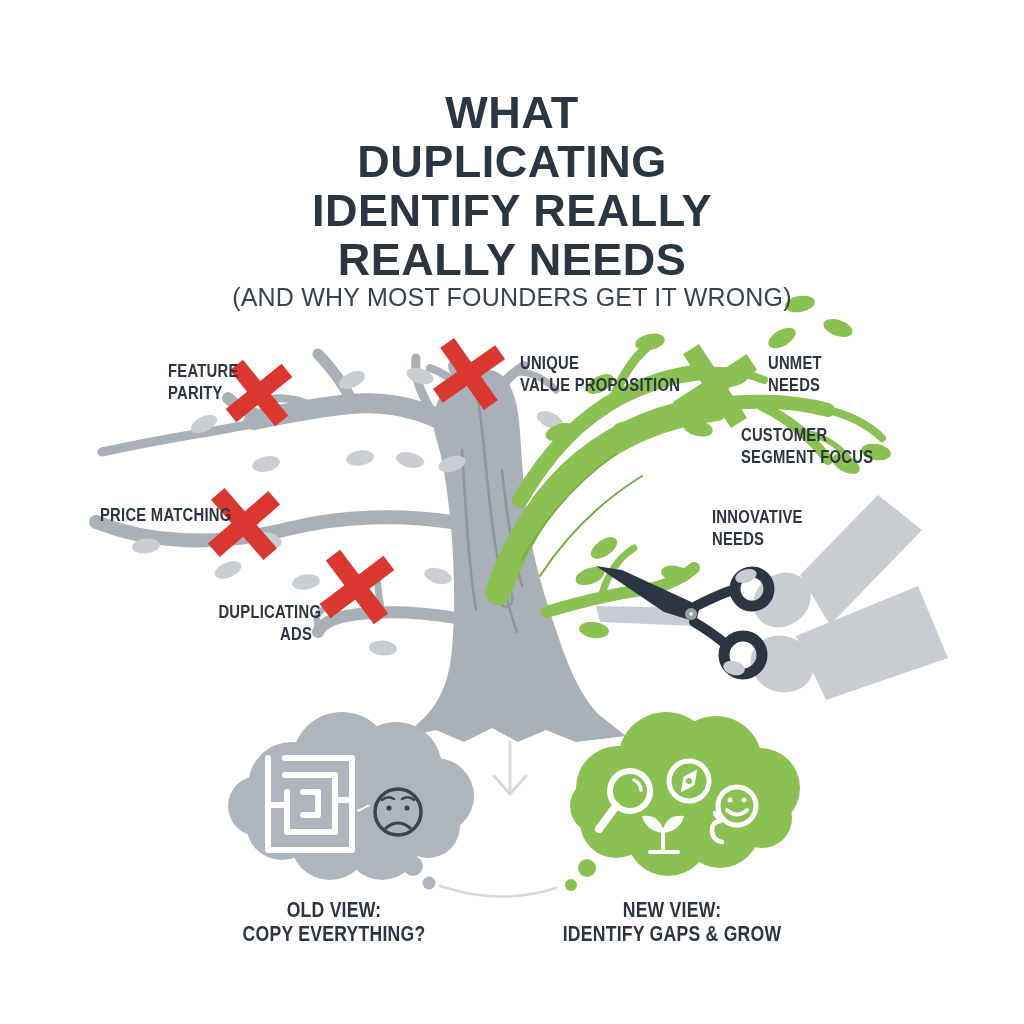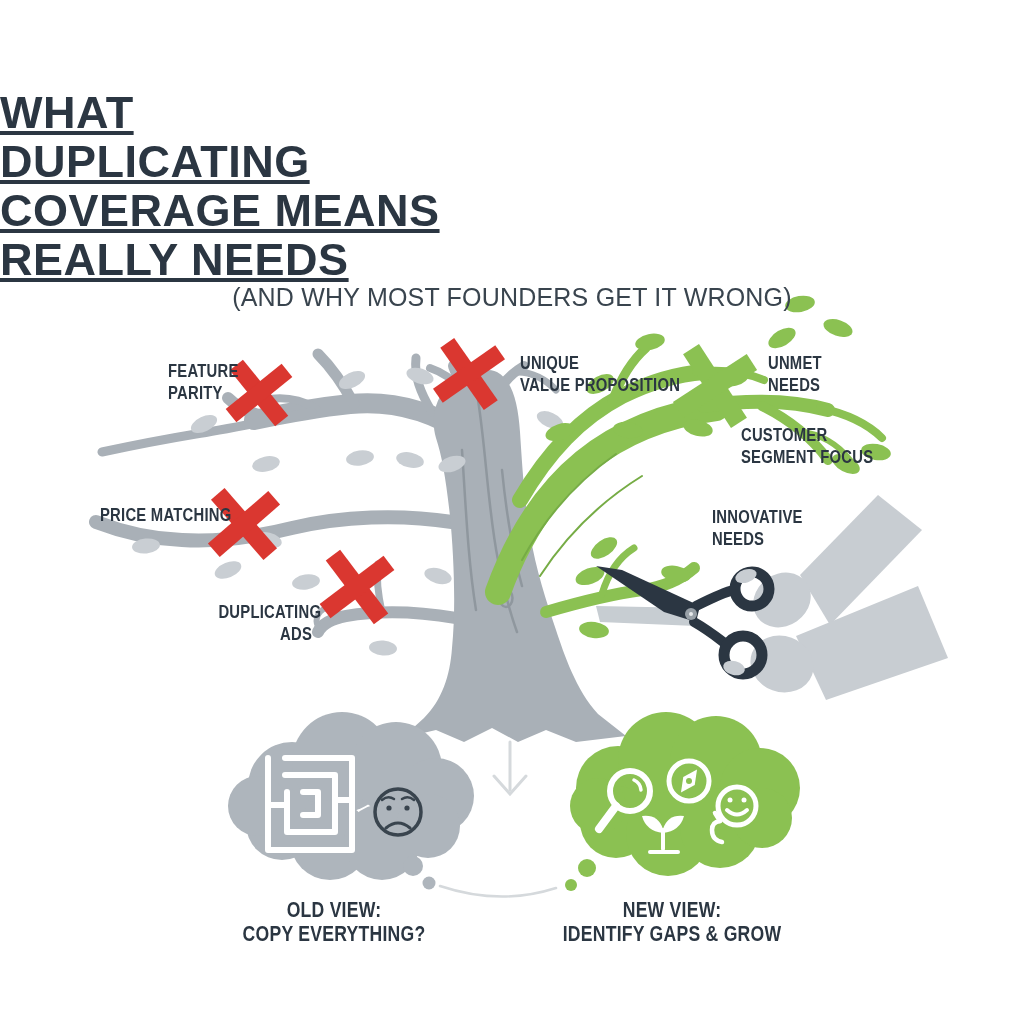--- a/index.html
+++ b/index.html
@@ -4,22 +4,22 @@
 <style>
   :root{
     --red:#DA3730; --green:#8BC152; --green-dk:#76AC45;
     --gray:#A9B0B7; --gray-leaf:#C9CED3; --cloud-gray:#AEB5BC;
     --hand:#C8CDD2; --dark:#2B3642; --line:#D5D9DC; --detail:#8F979E;
   }
   html,body{margin:0;padding:0;background:#fff;}
   .stage{position:relative;width:1024px;height:1024px;margin:0 auto;background:#ffffff;
          font-family:"Liberation Sans",sans-serif;overflow:hidden;}
   .stage svg{position:absolute;left:0;top:0;}
-  .title{position:absolute;left:0;right:0;top:88px;color:var(--dark);
-         font-weight:700;font-size:45px;line-height:49px;letter-spacing:.5px;z-index:2;text-decoration:underline;}
+  .title{position:absolute;left:0;right:0;top:88px;text-align:center;color:var(--dark);
+         font-weight:700;font-size:45px;line-height:49px;letter-spacing:.5px;z-index:2;}
   .subtitle{position:absolute;left:0;right:0;top:283px;text-align:center;color:#39444E;
          font-weight:400;font-size:25px;line-height:28px;letter-spacing:.2px;z-index:2;}
   .lbl{position:absolute;font-weight:700;font-size:19px;line-height:22px;color:var(--dark);
        letter-spacing:.3px;transform:scaleX(.78);transform-origin:0 0;white-space:nowrap;z-index:3;}
   .lbl.right{text-align:right;transform-origin:100% 0;}
   .cap{position:absolute;width:340px;text-align:center;font-weight:700;font-size:22px;
        line-height:24px;color:var(--dark);letter-spacing:.3px;transform:scaleX(.8);
        transform-origin:50% 0;z-index:3;}
   
   .f-red{fill:var(--red);} .f-green{fill:var(--green);} .f-gleaf{fill:var(--gray-leaf);}
@@ -34,21 +34,21 @@
   .s-line{stroke:var(--line);fill:none;stroke-linecap:round;}
 </style>
 </head>
 <body>
 
 <div class="stage">
 
   <div class="title">
     <div>WHAT</div>
     <div>DUPLICATING</div>
-    <div>COVERAGE MEANS</div>
+    <div>IDENTIFY REALLY</div>
     <div>REALLY NEEDS</div>
   </div>
   <div class="subtitle">(AND WHY MOST FOUNDERS GET IT WRONG)</div>
 
   <svg width="1024" height="1024" viewBox="0 0 1024 1024">
 
     <g>
       <path class="s-gray" stroke-width="20" d="M 466 434 C 430 410 392 400 350 404 C 312 408 282 414 254 420"></path>
       <path class="s-gray" stroke-width="12" d="M 270 418 C 250 414 238 408 228 398"></path>
       <path class="s-gray" stroke-width="11" d="M 354 404 C 342 382 332 368 318 354"></path>

